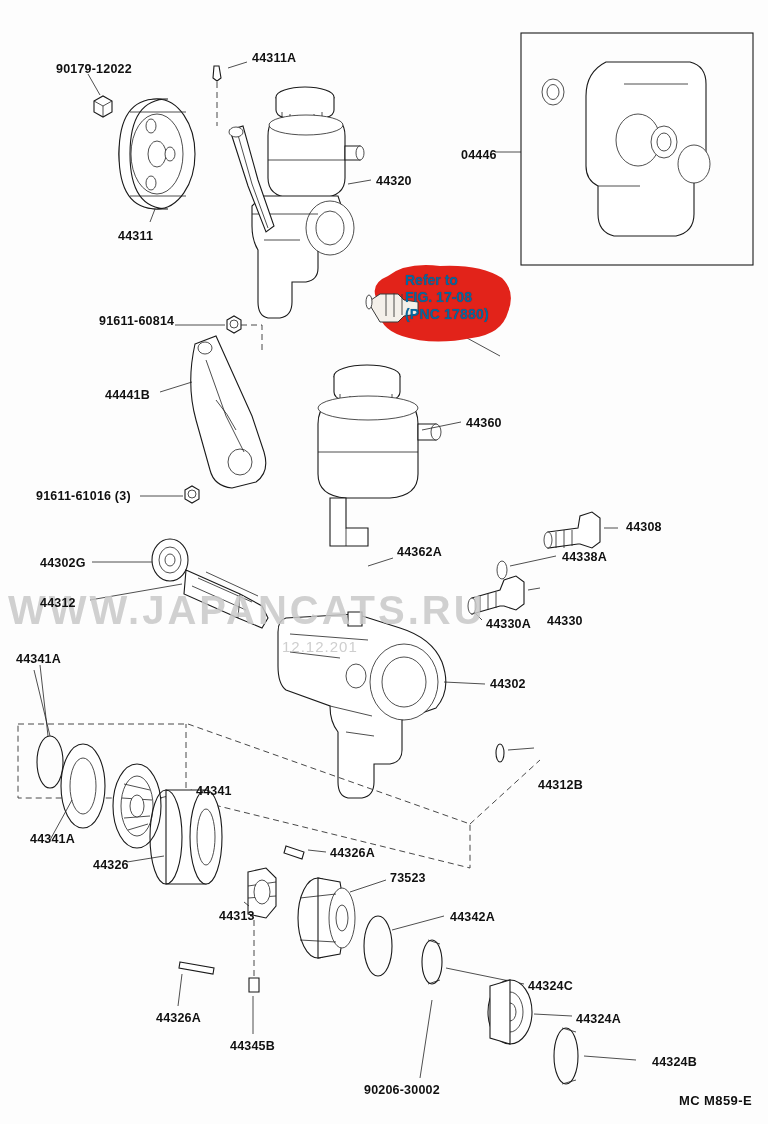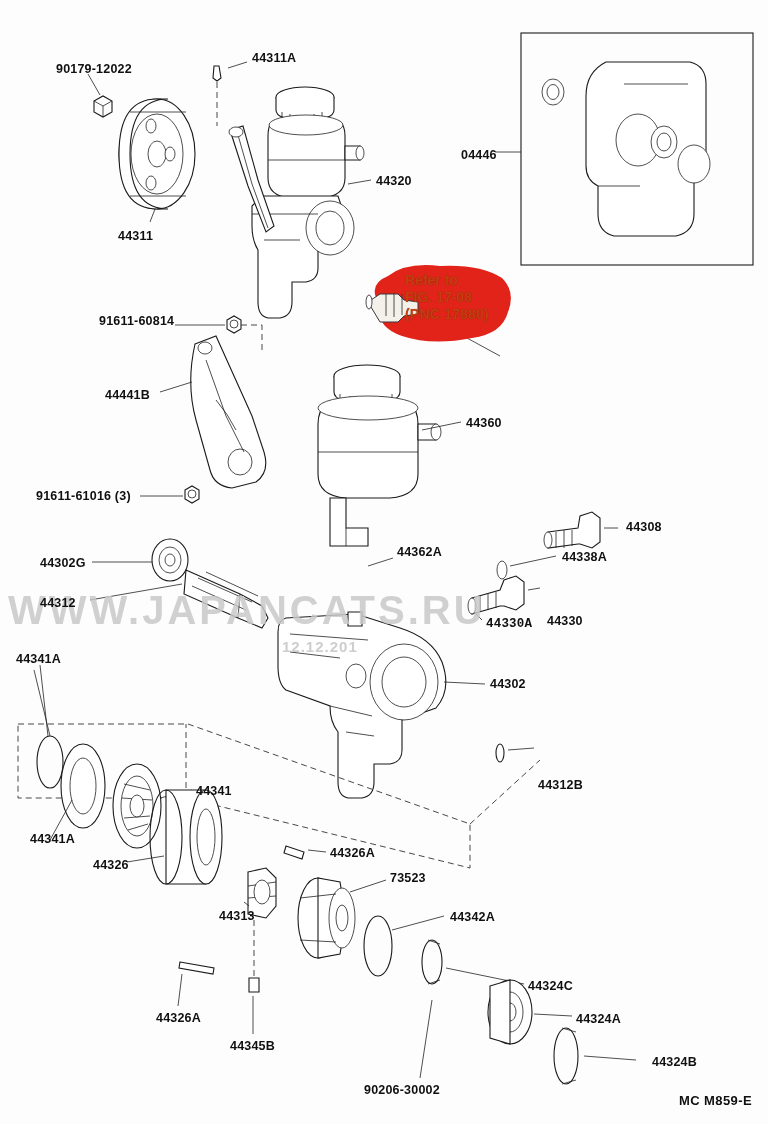--- a/index.html
+++ b/index.html
@@ -53,36 +53,36 @@
     left: 8px;
     top: 556px;
     font-size: 40px;
     opacity: 0.85;
   }
   .wm-date {
     left: 282px;
     top: 606px;
     font-size: 15px;
     letter-spacing: 1px;
-    font-weight: bold;
+    font-weight: normal;
     opacity: 0.9;
   }
   .blob {
     position: absolute;
     left: 362px;
     top: 262px;
     width: 154px;
     height: 82px;
   }
   .blob-text {
     position: absolute;
     left: 405px;
     top: 272px;
     width: 120px;
-    color: #c2410c;
+    color: #0369a1;
     font-family: "Liberation Sans", sans-serif;
     font-weight: bold;
     font-size: 14px;
     line-height: 17px;
     text-shadow: 0 0 1px rgba(0,0,0,0.4);
   }
   .blob-text .small {
     font-size: 14px;
     letter-spacing: 0.2px;
   }
@@ -375,21 +375,21 @@
   <div class="lbl" style="left:99px; top:314px;">91611-60814</div>
   <div class="lbl" style="left:105px; top:388px;">44441B</div>
   <div class="lbl" style="left:466px; top:416px;">44360</div>
   <div class="lbl" style="left:36px; top:489px;">91611-61016 (3)</div>
   <div class="lbl" style="left:40px; top:556px;">44302G</div>
   <div class="lbl" style="left:397px; top:545px;">44362A</div>
   <div class="lbl" style="left:626px; top:520px;">44308</div>
   <div class="lbl" style="left:562px; top:550px;">44338A</div>
   <div class="lbl" style="left:40px; top:596px;">44312</div>
   <div class="lbl" style="left:547px; top:582px;margin-top:32px;">44330</div>
-  <div class="lbl" style="left:486px; top:617px;font-family:Liberation Mono, monospace;">44330A</div>
+  <div class="lbl" style="left:486px; top:617px;">44330A</div>
   <div class="lbl" style="left:490px; top:677px;">44302</div>
   <div class="lbl" style="left:16px; top:652px;">44341A</div>
   <div class="lbl" style="left:538px; top:778px;">44312B</div>
   <div class="lbl" style="left:196px; top:784px;">44341</div>
   <div class="lbl" style="left:30px; top:832px;">44341A</div>
   <div class="lbl" style="left:330px; top:846px;">44326A</div>
   <div class="lbl" style="left:93px; top:858px;">44326</div>
   <div class="lbl" style="left:390px; top:871px;">73523</div>
   <div class="lbl" style="left:219px; top:909px;">44313</div>
   <div class="lbl" style="left:450px; top:910px;">44342A</div>

